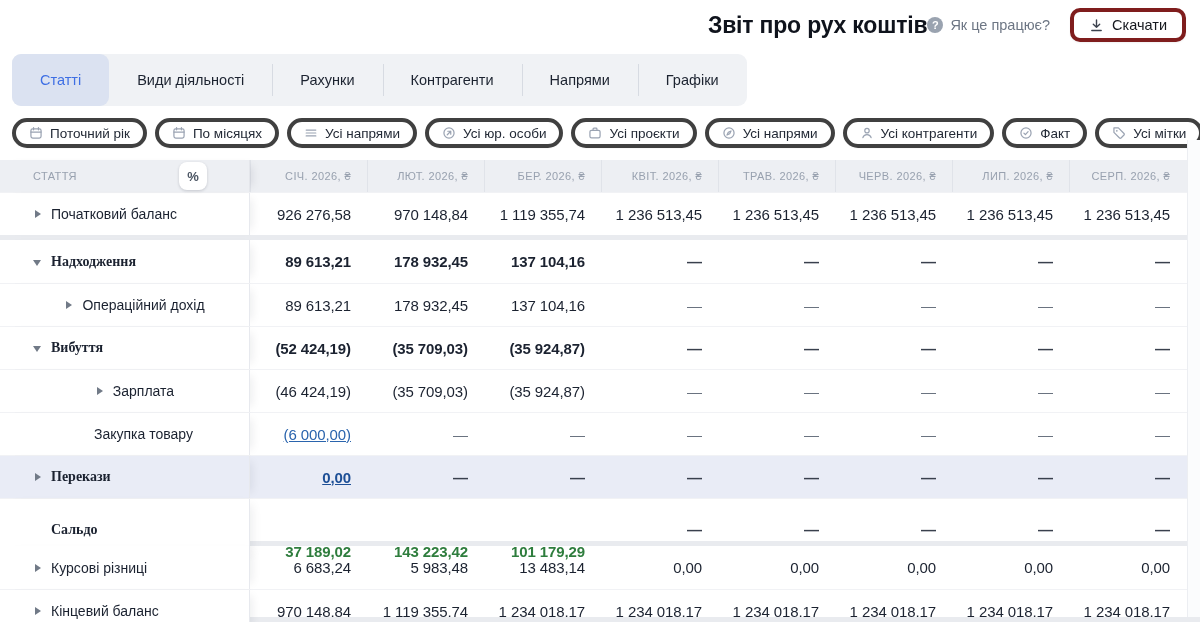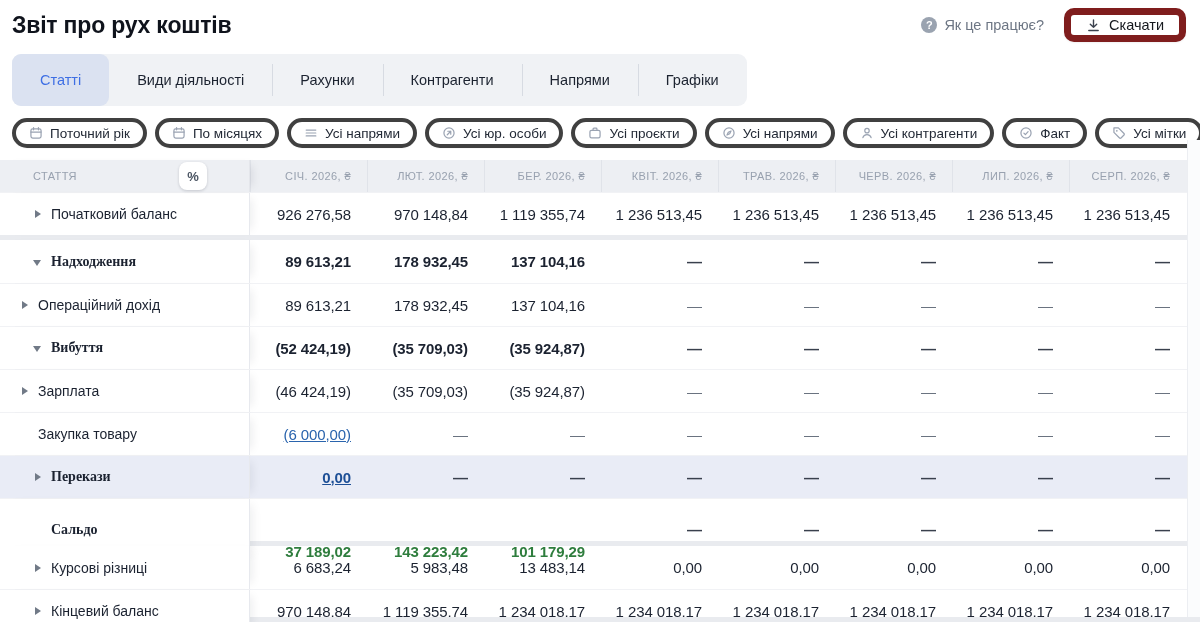--- a/index.html
+++ b/index.html
@@ -1,29 +1,29 @@
 <!DOCTYPE html>
 <html lang="uk"><head>
 <meta charset="utf-8">
 <style>
   * { box-sizing: border-box; margin: 0; padding: 0; }
   html,body { background:#fff; }
   body { font-family:"Liberation Sans", sans-serif; -webkit-font-smoothing:antialiased; }
   .page { position:relative; width:1200px; height:622px; overflow:hidden; background:#fff; }
 
   
-  .top { display:flex; align-items:center; justify-content:space-between; padding:8px 14px 0 12px; }
+  .top { display:flex; align-items:center; justify-content:flex-end; padding:8px 14px 0 12px; }
   .title { font-size:23px; font-weight:700; color:#0f131c; letter-spacing:-0.2px; }
   .hdr-right { display:flex; align-items:center; gap:20px; }
   .help { display:flex; align-items:center; gap:7px; color:#6d7684; font-size:14.5px; cursor:pointer; }
   .qicon { width:16px; height:16px; border-radius:50%; background:#9aa3b0; color:#fff; font-size:11px;
            font-weight:700; display:flex; align-items:center; justify-content:center; }
   .qicon::before { content:"?"; }
   .btn-download { display:flex; align-items:center; gap:8px; height:34px; padding:0 15px;
-      border:7px solid #7f1d1d; border-radius:10px; background:#fff; font-size:14.5px; color:#15181e;
+      border:4px solid #7f1d1d; border-radius:10px; background:#fff; font-size:14.5px; color:#15181e;
       box-shadow:0 1px 2px rgba(16,24,40,.06); cursor:pointer; font-family:inherit; }
   .btn-download svg { color:#3a414d; }
 
   
   .tabs { display:inline-flex; margin:12px 0 0 12px; background:#f0f2f5; border-radius:9px; height:52px; }
   .tab { position:relative; display:flex; align-items:center; padding:0 28px; font-size:14.5px;
          color:#1c2330; cursor:pointer; white-space:nowrap; }
   .tab.active { background:#dbe2f1; border-radius:9px; color:#3e6fe4; }
   .tab.div-left::before { content:""; position:absolute; left:0; top:10px; bottom:10px; width:1px; background:#d7dbe2; }
 
@@ -47,21 +47,21 @@
         display:flex; align-items:center; justify-content:center; cursor:pointer; font-family:inherit; }
 
   .row { display:grid; grid-template-columns:250px repeat(8,117px); height:43px; background:#fff;
          border-top:1px solid #f1f2f5; }
   .row.no-top { border-top:none; }
   .section-gap { height:5px; background:#e9ebef; }
 
   .cell-label { display:flex; align-items:center; gap:8px; padding-left:33px; font-size:14px; color:#1b2230;
         background:#fff; position:relative; z-index:1; border-right:1px solid #e7e9ee;
         box-shadow:8px 0 10px -6px rgba(15,23,42,.08); }
-  .row.indent .cell-label { padding-left:20px; }
+  .row.indent .cell-label { padding-left:20px;justify-content:center; }
   .row.bold .cell-label { font-weight:700;font-family:Liberation Serif, serif; }
   .row.lavender, .row.lavender .cell-label { background:#e9ecf6; }
 
   .arrow { width:10px; height:10px; flex:0 0 auto; position:relative; cursor:pointer; }
   .arrow.right::before { content:""; position:absolute; left:2px; top:1px;
         border-left:6px solid #717a87; border-top:4px solid transparent; border-bottom:4px solid transparent; }
   .arrow.down::before { content:""; position:absolute; left:0; top:3px;
         border-top:6px solid #717a87; border-left:4px solid transparent; border-right:4px solid transparent; }
   .arrow.none { cursor:default; }
 

